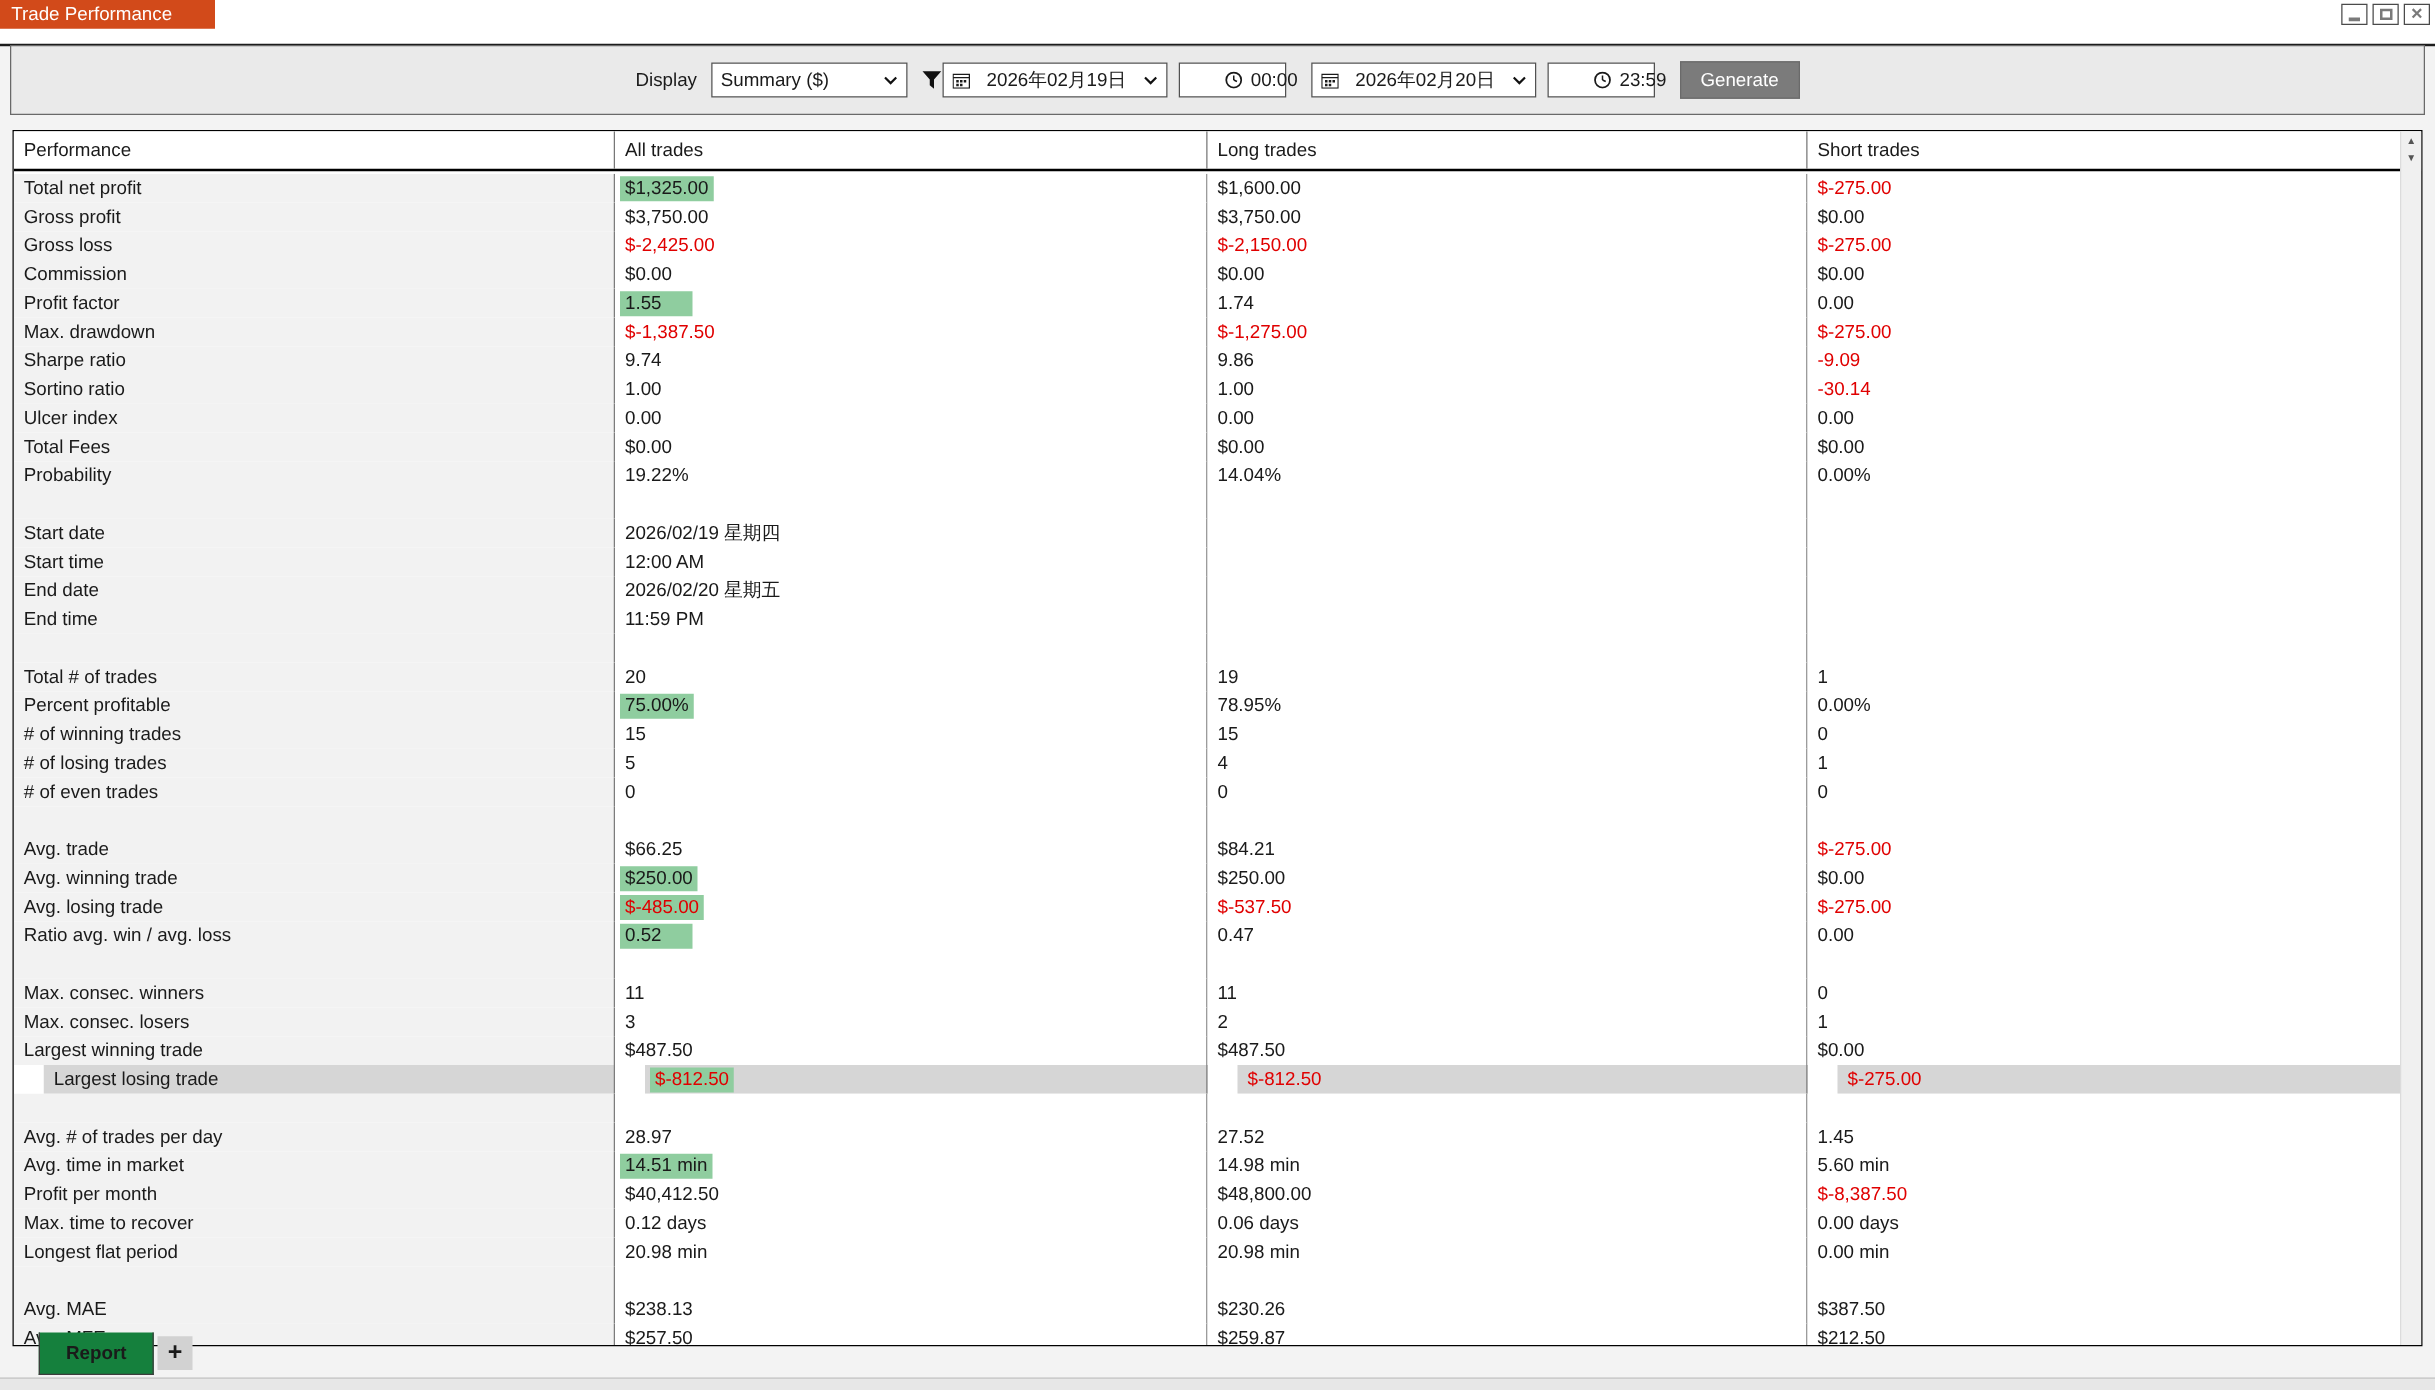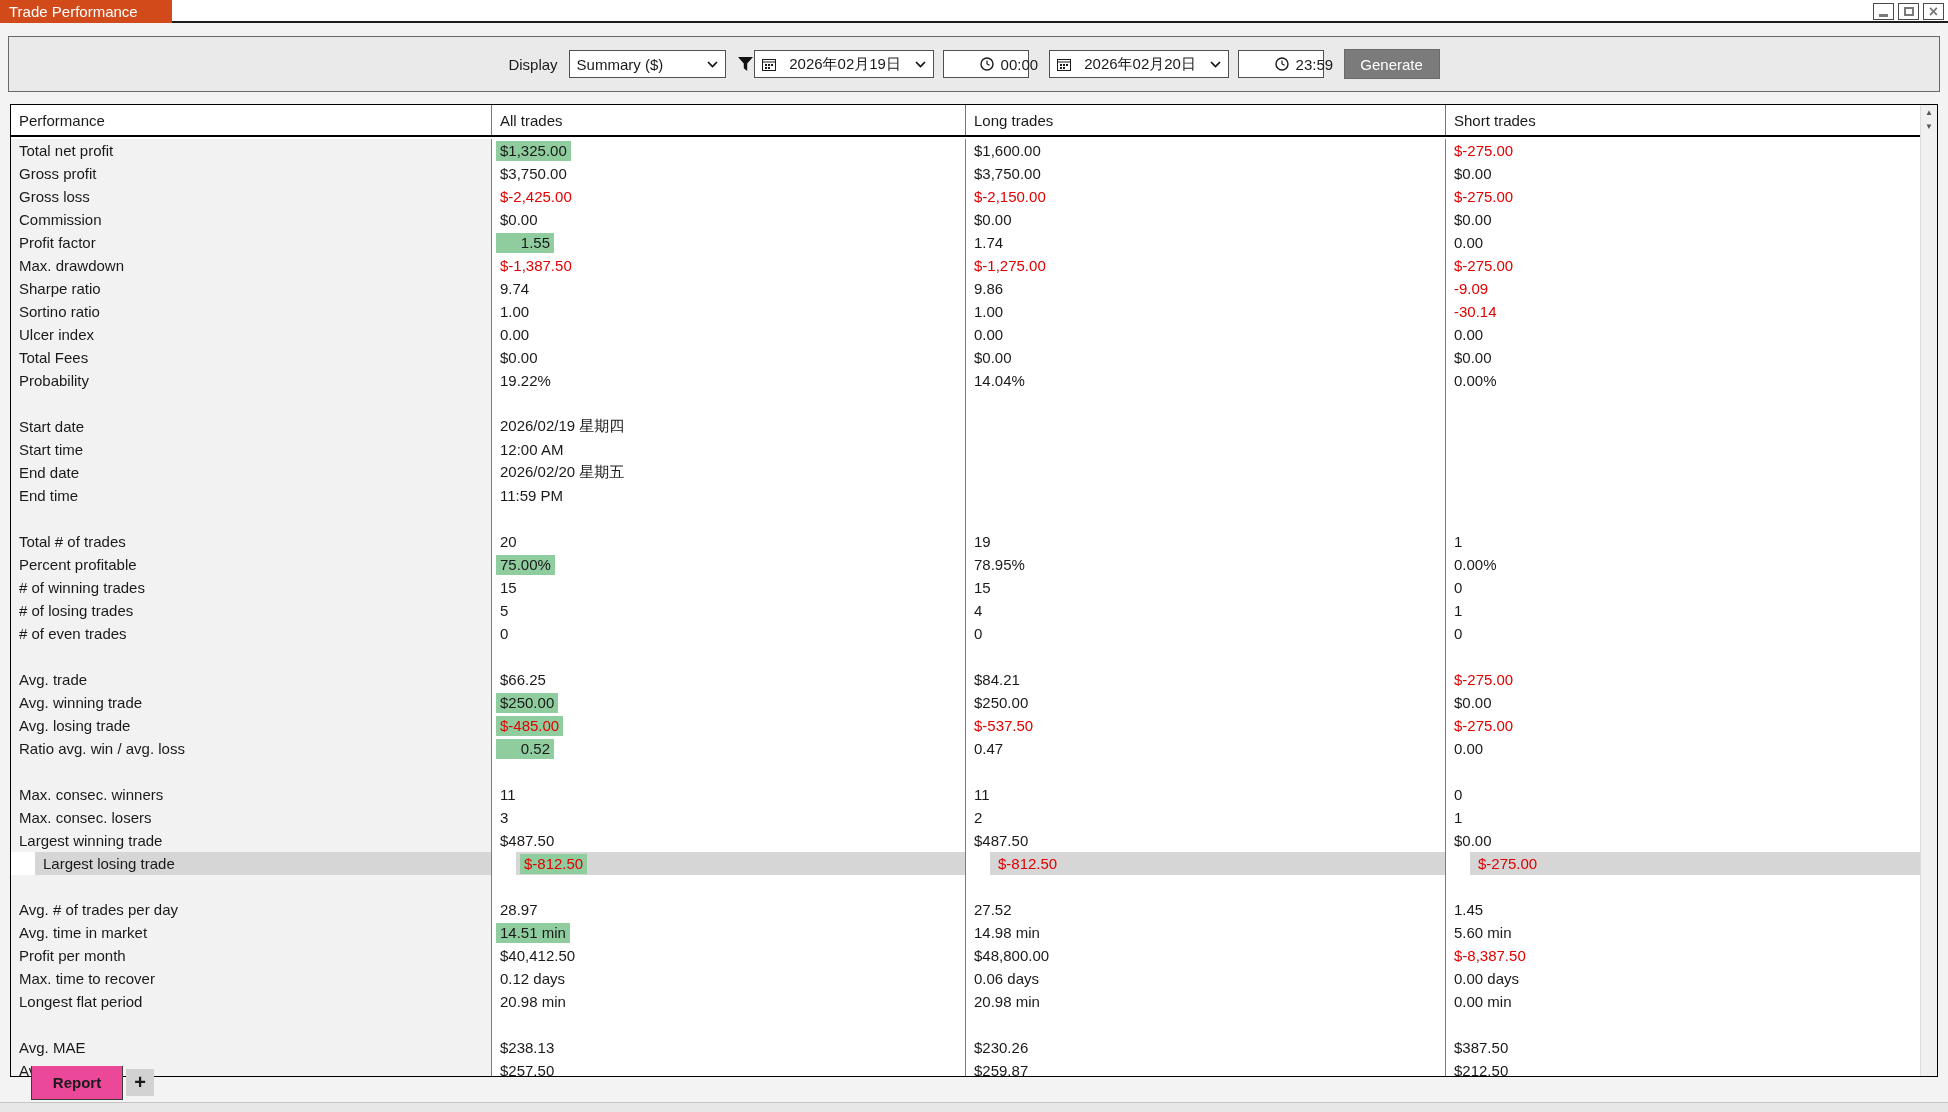--- a/index.html
+++ b/index.html
@@ -4,21 +4,21 @@
 <style>
   * { margin:0; padding:0; box-sizing:border-box; }
   html,body { background:#ddd; }
   .window {
     position:relative; width:1948px; height:1112px;
     background:#f3f3f3; overflow:hidden;
     font-family:"Liberation Sans","DejaVu Sans",sans-serif;
     font-size:15px; color:#1a1a1a;
   }
   
-  .titlebar { position:absolute; left:0; top:0; right:0; height:23px; background:#fff; border-bottom:2px solid #1c1c1c; }
+  .titlebar { position:absolute; left:0; top:0; right:0; height:37px; background:#fff; border-bottom:2px solid #1c1c1c; }
   .title-tab { position:absolute; left:0; top:0; width:172px; height:23px; background:#d24a1a; color:#fff; display:flex; align-items:center; padding-left:9px; }
   .win-controls { position:absolute; right:4px; top:3px; display:flex; gap:4px; }
   .win-btn { width:21px; height:17px; border:1px solid #4a4a4a; background:#fff; display:flex; align-items:center; justify-content:center; cursor:default; }
   .glyph-min { width:9px; height:3px; background:#7a7a7a; margin-top:8px; }
   .glyph-max { width:10px; height:9px; border:2px solid #7a7a7a; }
   .glyph-close { color:#7a7a7a; font-weight:bold; font-size:16px; line-height:1; }
   
   .toolbar { position:absolute; left:8px; right:8px; top:36px; height:56px; background:#eaeaea; border:1px solid #696969; display:flex; align-items:center; justify-content:center; padding:0 9px; }
   .tb-left { display:flex; align-items:center; gap:11px; }
   .tb-right { display:flex; align-items:center; gap:9px; }
@@ -32,34 +32,34 @@
   .spin-col { display:flex; flex-direction:column; justify-content:center; }
   .spin-btn { width:14px; height:11px; display:flex; align-items:center; justify-content:center; font-size:7px; color:#333; cursor:default; }
   .funnel { display:flex; align-items:center; cursor:default; }
   .generate-btn { height:30px; min-width:96px; background:#7b7b7b; border:1px solid #6a6a6a; color:#fff; display:flex; align-items:center; justify-content:center; padding:0 13px; cursor:default; }
   .gap-lg { margin-left:11px; }
   
   .table-wrap { position:absolute; left:10px; top:104px; width:1928px; height:973px; background:#fff; border:1px solid #000; overflow:hidden; }
   .thead { display:grid; grid-template-columns:481px 474px 480px 1fr; height:32px; border-bottom:2px solid #000; background:#fff; }
   .hcell { display:flex; align-items:center; padding-left:8px; border-right:1px solid #777; overflow:hidden; white-space:nowrap; }
   .hcell:last-child { border-right:none; }
-  .tbody { position:absolute; top:34px; left:0; right:0; bottom:0; overflow:hidden;text-align:right; }
+  .tbody { position:absolute; top:34px; left:0; right:0; bottom:0; overflow:hidden; }
   .trow { display:grid; grid-template-columns:481px 474px 480px 1fr; height:23px; }
   .tcell { display:flex; align-items:center; padding-left:8px; overflow:hidden; white-space:nowrap; }
   .label-cell { background:#f2f2f2; border-right:1px solid #7c7c7c; }
   .value-cell { background:#fff; border-right:1px solid #7c7c7c; }
   .value-cell:last-child { border-right:none; }
   .trow.selected .tcell { background:#d6d6d6;margin-left:24px; }
   .hl { background:var(--hl-green,#8fcd9f); display:inline-block; min-width:58px; padding:1px 4px 2px 4px; margin-left:-4px; }
   .neg { color:var(--neg-red,#e00000); }
   
   .scrollbar { position:absolute; top:0; right:0; bottom:0; width:17px; background:#f0f0f0; border-left:1px solid #dcdcdc; }
   .sb-btn { height:14px; display:flex; align-items:center; justify-content:center; font-size:8px; color:#555; cursor:default; }
   
-  .tab-report { position:absolute; left:31px; top:1066px; width:92px; height:34px; background:#ec4899; border:1px solid #3c3c3c; border-top:none; display:flex; align-items:center; justify-content:center; font-weight:bold; cursor:default; }
+  .tab-report { position:absolute; left:31px; top:1066px; width:92px; height:34px; background:#15803d; border:1px solid #3c3c3c; border-top:none; display:flex; align-items:center; justify-content:center; font-weight:bold; cursor:default; }
   .tab-add { position:absolute; left:126px; top:1069px; width:28px; height:27px; background:#d2d2d2; display:flex; align-items:center; justify-content:center; font-size:20px; font-weight:bold; cursor:default; }
   .statusbar { position:absolute; left:0; right:0; top:1102px; height:10px; background:#e7e7e7; border-top:1px solid #c3c3c3; }
   svg { display:block; }
 </style>
 </head>
 <body>
 
 <div class="window">
 
   <div class="titlebar">

